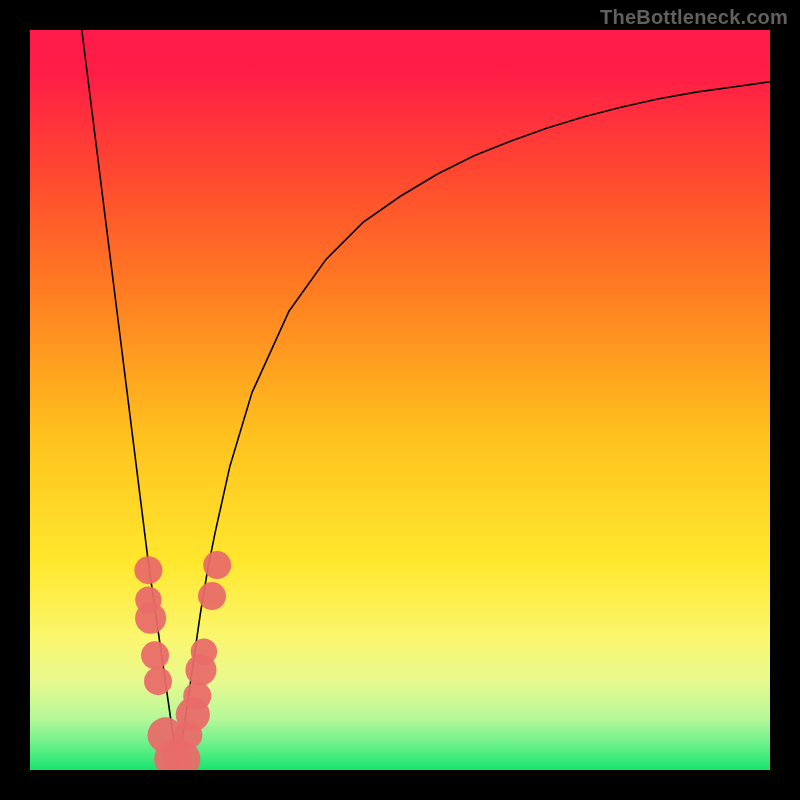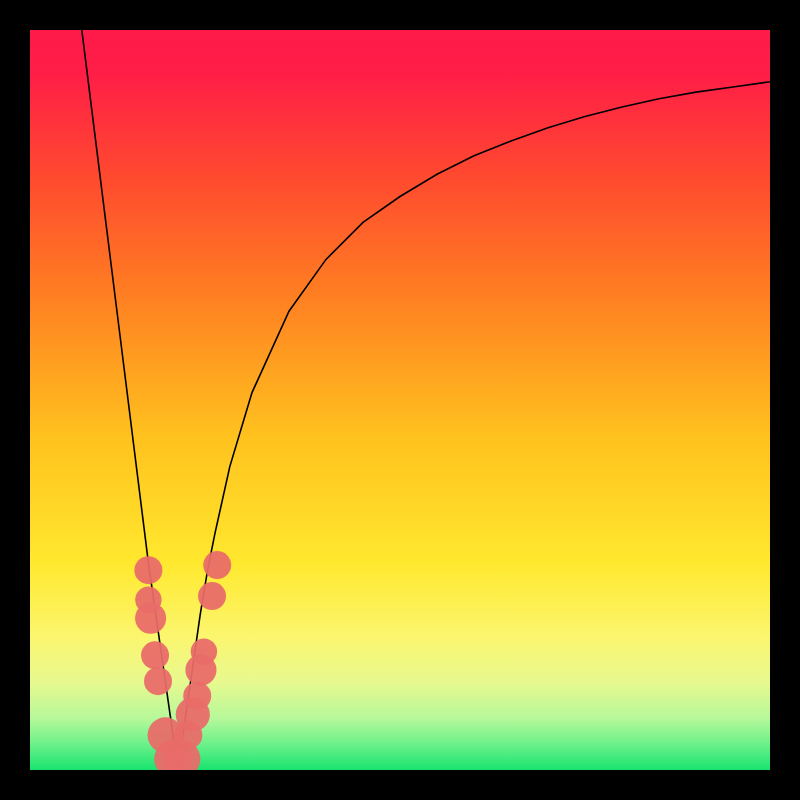--- a/index.html
+++ b/index.html
@@ -88,13 +88,14 @@
           <circle cx="158.36" cy="705.22" r="13.99" class="dot"></circle>
           <circle cx="162.80" cy="684.50" r="17.09" class="dot"></circle>
           <circle cx="167.24" cy="666.00" r="13.99" class="dot"></circle>
           <circle cx="170.94" cy="640.10" r="15.54" class="dot"></circle>
           <circle cx="173.90" cy="621.60" r="13.21" class="dot"></circle>
           <circle cx="182.04" cy="566.10" r="13.99" class="dot"></circle>
           <circle cx="187.22" cy="535.02" r="13.99" class="dot"></circle>
         </g>
     </svg>
   </div>
+  <div class="watermark">TheBottleneck.com</div>
 </div>
 
 </body></html>

